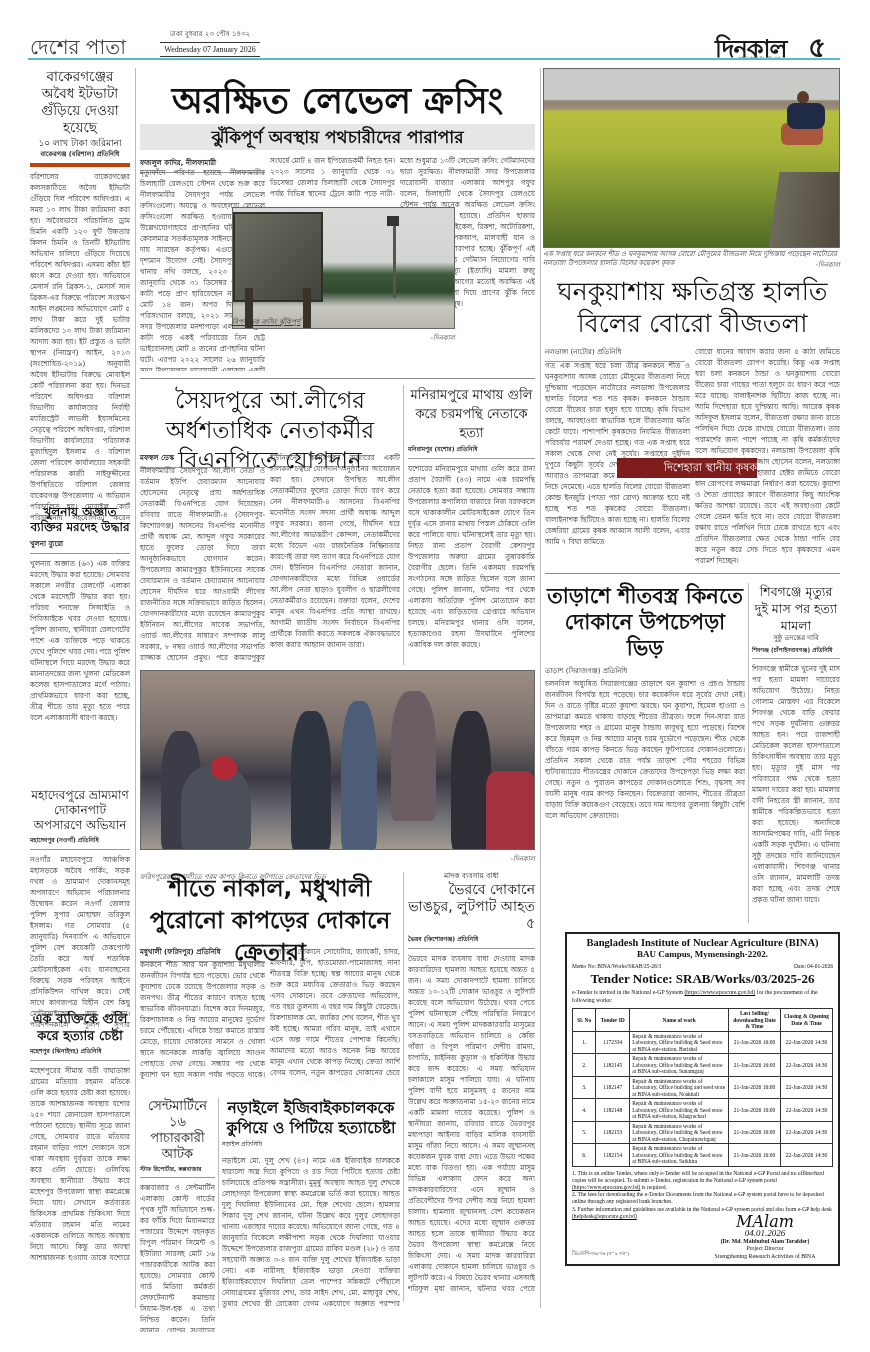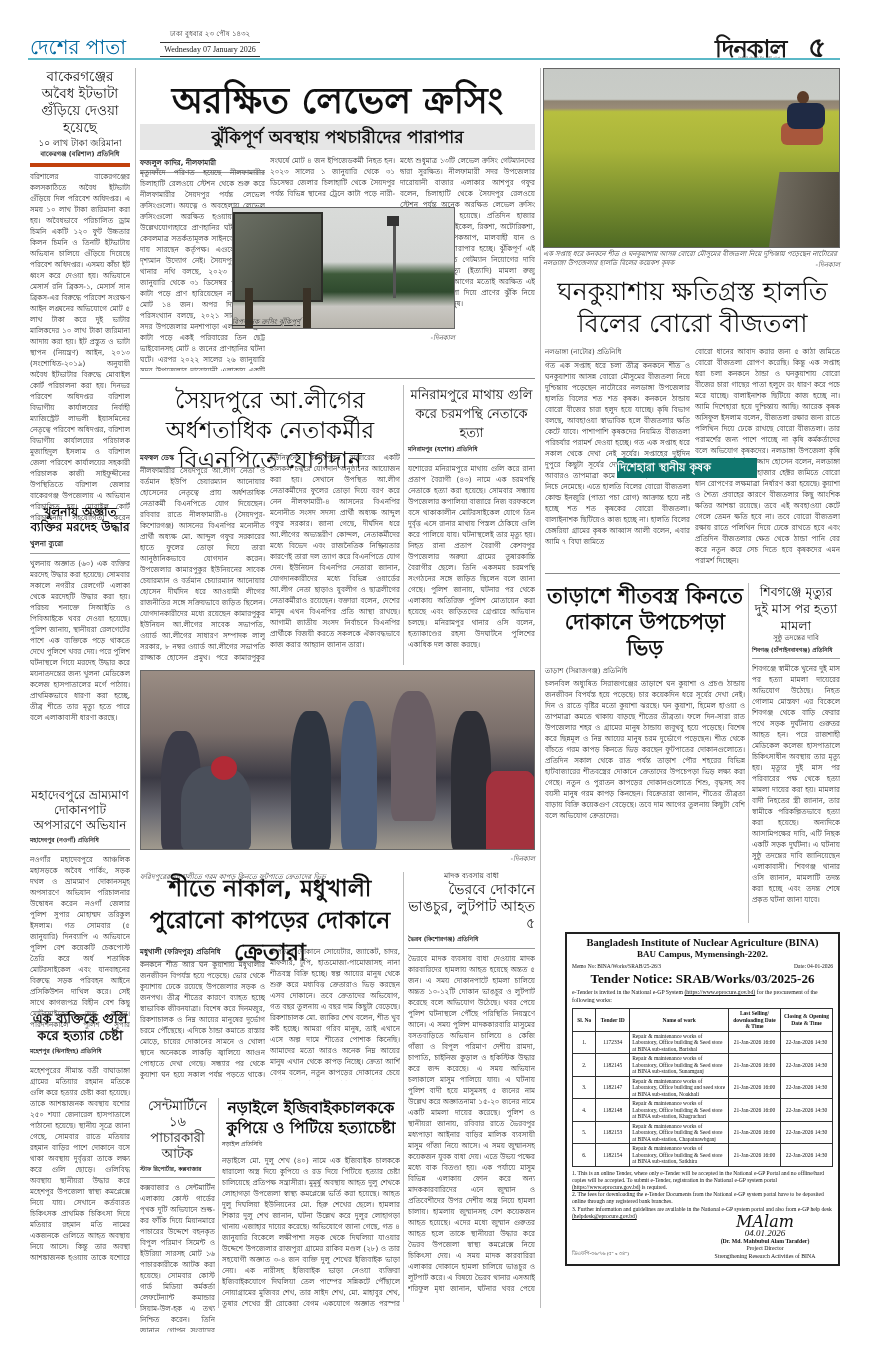--- a/index.html
+++ b/index.html
@@ -1,21 +1,21 @@
 <!DOCTYPE html>
 <html><head>
 <meta charset="utf-8">
 <style>
   * { box-sizing: border-box; margin: 0; padding: 0; }
   html, body { width: 870px; height: 1352px; background: #ffffff; overflow: hidden; }
   body { font-family: "DejaVu Sans", sans-serif; color: #1a1a1a; position: relative; }
   .abs { position: absolute; }
 
   
-  .page-section { left: 30px; top: 32px; font-size: 20px; color: #0369a1; font-weight: 300; }
+  .page-section { left: 30px; top: 32px; font-size: 20px; color: #404040; font-weight: 300; }
   .dateline { left: 160px; top: 28px; width: 100px; text-align: center; }
   .dateline .bn { font-size: 7px; color: #333; border-bottom: 1px solid #333; padding-bottom: 2px; }
   .dateline .en { font-size: 8px; color: #222; padding-top: 2px; border-bottom: 1px solid #333; padding-bottom: 2px; font-family: "Liberation Serif", serif; }
   .masthead { left: 715px; top: 30px; font-size: 24px; font-weight: bold; color: #1a1a1a; letter-spacing: -1px; }
   .masthead-tag { left: 738px; top: 55px; font-size: 4px; color: #333; }
   .page-no { left: 808px; top: 26px; font-size: 28px; font-weight: bold; color: #1a1a1a; }
   .header-rule { left: 28px; top: 58px; width: 812px; height: 2px; background: #5bb8c7; }
 
   .rule { background: #888; height: 1px; }
   .vrule { background: #bbb; width: 1px; }
@@ -63,21 +63,21 @@
   .tender th, .tender td { border: 1px solid #333; padding: 1px 2px; vertical-align: middle; }
   .tender th { font-weight: bold; text-align: center; }
   .tender td.c { text-align: center; white-space: nowrap; }
   .tender .notes { font-size: 5.6px; line-height: 7.2px; margin-top: 3px; }
   .tender .notes li { list-style: none; }
   .tender .sig { position: absolute; right: 8px; bottom: 4px; width: 130px; text-align: center; font-size: 5.8px; line-height: 7.5px; }
   .tender .sig .scribble { font-family: "DejaVu Serif", serif; font-style: italic; font-size: 16px; line-height: 16px; }
   .tender .sig .date { font-size: 9px; font-style: italic; }
   .tender .code { position: absolute; left: 5px; bottom: 6px; font-size: 5px; color: #333; }
   u { text-decoration: underline; }
-  .badge { background: #0f766e; color: #ffffff; font-weight: bold; text-align: left; }
+  .badge { background: #7f1d1d; color: #ffffff; font-weight: normal; text-align: right; }
 </style>
 </head>
 <body>
 
 <div class="abs page-section">দেশের পাতা</div>
 <div class="abs dateline">
   <div class="bn">ঢাকা বুধবার ২৩ পৌষ ১৪৩২</div>
   <div class="en">Wednesday 07 January 2026</div>
 </div>
 <div class="abs masthead">দিনকাল</div>

